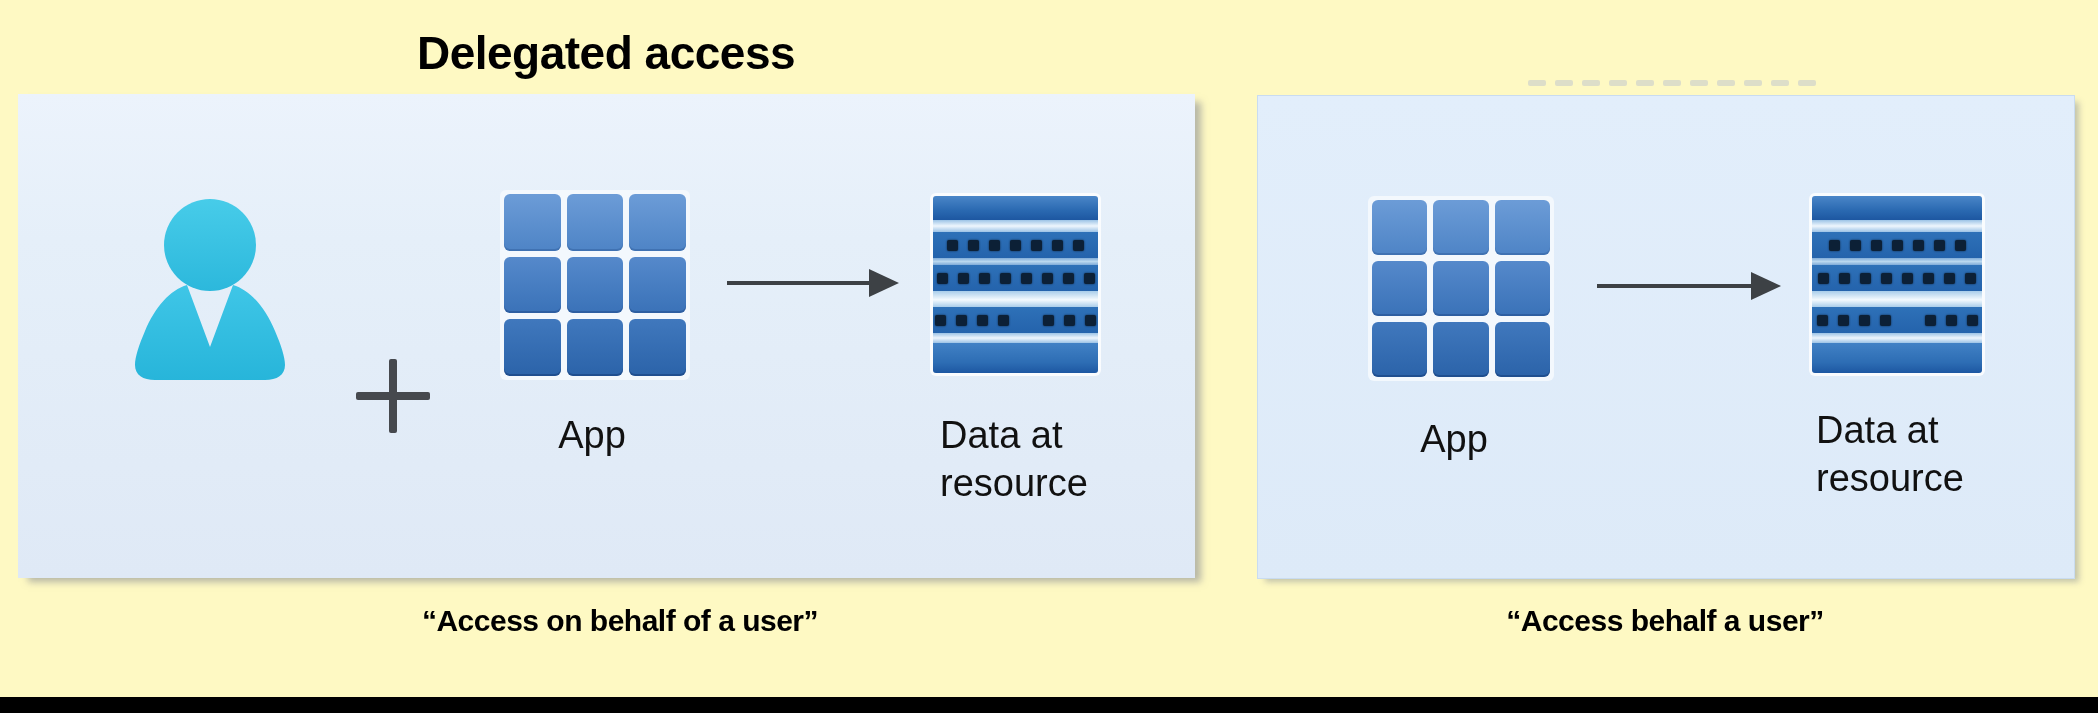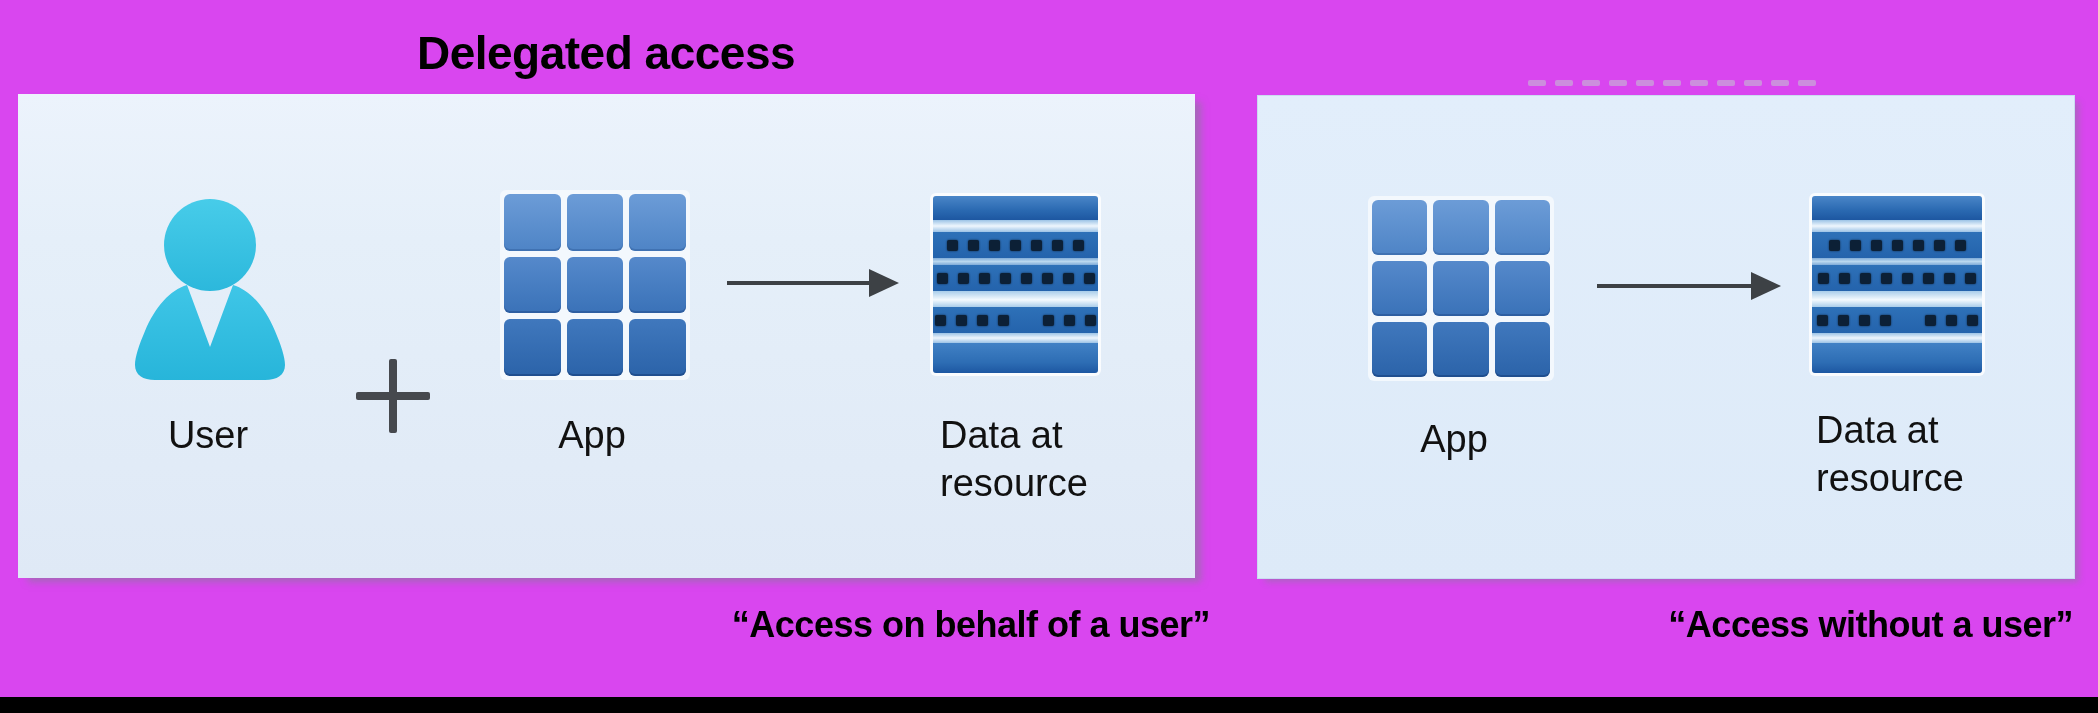--- a/index.html
+++ b/index.html
@@ -1,17 +1,17 @@
 <!DOCTYPE html>
 <html><head>
 <meta charset="utf-8">
 <style>
   html,body{margin:0;padding:0;background:#ffffff;}
   #canvas{
-    position:relative;width:2098px;height:713px;background:#d946ef;
+    position:relative;width:2098px;height:713px;background:#fef9c3;
     font-family:"Liberation Sans","DejaVu Sans",sans-serif;overflow:hidden;
   }
   .title{
     position:absolute;text-align:center;font-size:46px;font-weight:800;
     color:#000;letter-spacing:-0.5px;white-space:nowrap;
   }
   #title-left{left:18px;top:26px;width:1176px;}
   #title-right{left:1225px;top:18px;width:820px;}
   .ghost-row{position:absolute;left:1528px;top:80px;width:300px;display:flex;gap:9px;
     filter:blur(0.6px);opacity:.55;}
@@ -57,21 +57,21 @@
   .data-icon .gap{flex:12;background:linear-gradient(180deg,#9cc3e6 0%,#eef6fd 50%,#9cc3e6 100%);}
   .data-icon .gap-wide{flex:16;background:linear-gradient(180deg,#a9cdea 0%,#f4fafe 55%,#a9cdea 100%);}
   .data-icon .gap-thin{flex:7;background:linear-gradient(180deg,#7fabd8 0%,#bad8ef 50%,#7fabd8 100%);}
   .data-icon .gap-low{flex:10;background:linear-gradient(180deg,#9cc3e6 0%,#edf5fd 50%,#9cc3e6 100%);}
   .data-icon .dots{flex:27;background:linear-gradient(180deg,#2e71b8 0%,#2463ac 100%);
     display:flex;align-items:center;justify-content:center;gap:10px;}
   .data-icon .dots b{width:11px;height:11px;background:#0c2036;border-radius:2px;box-shadow:0 0 2px #0c2036;}
   .data-icon .dots .sp{width:14px;height:11px;background:transparent;box-shadow:none;}
   .data-icon .band-bottom{flex:31;background:linear-gradient(180deg,#4181c5 0%,#2d6db4 65%,#1d57a2 100%);}
 
-  .caption{position:absolute;text-align:right;font-size:36px;font-weight:800;
+  .caption{position:absolute;text-align:center;font-size:30px;font-weight:800;
     color:#000;letter-spacing:-0.5px;white-space:nowrap;}
   #caption-left{left:30px;top:604px;width:1180px;}
   #caption-right{left:1257px;top:604px;width:816px;}
 
   #bottom-bar{position:absolute;left:0;top:697px;width:2098px;height:16px;background:#000;}
 </style>
 </head>
 <body>
 
 <div id="canvas">
@@ -109,21 +109,20 @@
       <path fill="url(#cyanBody)" d="M62,90
         C45,95 30,112 20,136
         C14,150 10,162 10,170
         C10,180 18,185 30,185
         L140,185
         C152,185 160,180 160,170
         C160,162 156,150 150,136
         C140,112 125,95 108,90
         L85,152 Z"></path>
     </svg>
-    <div class="label center" style="left:90px;top:317px;width:200px;">User</div>
 
     <div class="plus-icon" style="left:338px;top:265px;"></div>
 
     <div class="app-icon" style="left:482px;top:96px;width:182px;height:182px;">
       <i class="r1"></i>
         <i class="r1"></i>
         <i class="r1"></i>
       <i class="r2"></i>
         <i class="r2"></i>
         <i class="r2"></i>
@@ -238,16 +237,16 @@
       <div class="gap-low"></div>
       <div class="band-bottom"></div>
     </div>
     <div class="label" style="left:558px;top:310px;width:260px;">
       <div>Data at</div>
       <div>resource</div>
     </div>
   </div>
 
   <div id="caption-left" class="caption">“Access on behalf of a user”</div>
-  <div id="caption-right" class="caption">“Access without a user”</div>
+  <div id="caption-right" class="caption">“Access behalf a user”</div>
 
   <div id="bottom-bar"></div>
 </div>
 
 </body></html>

